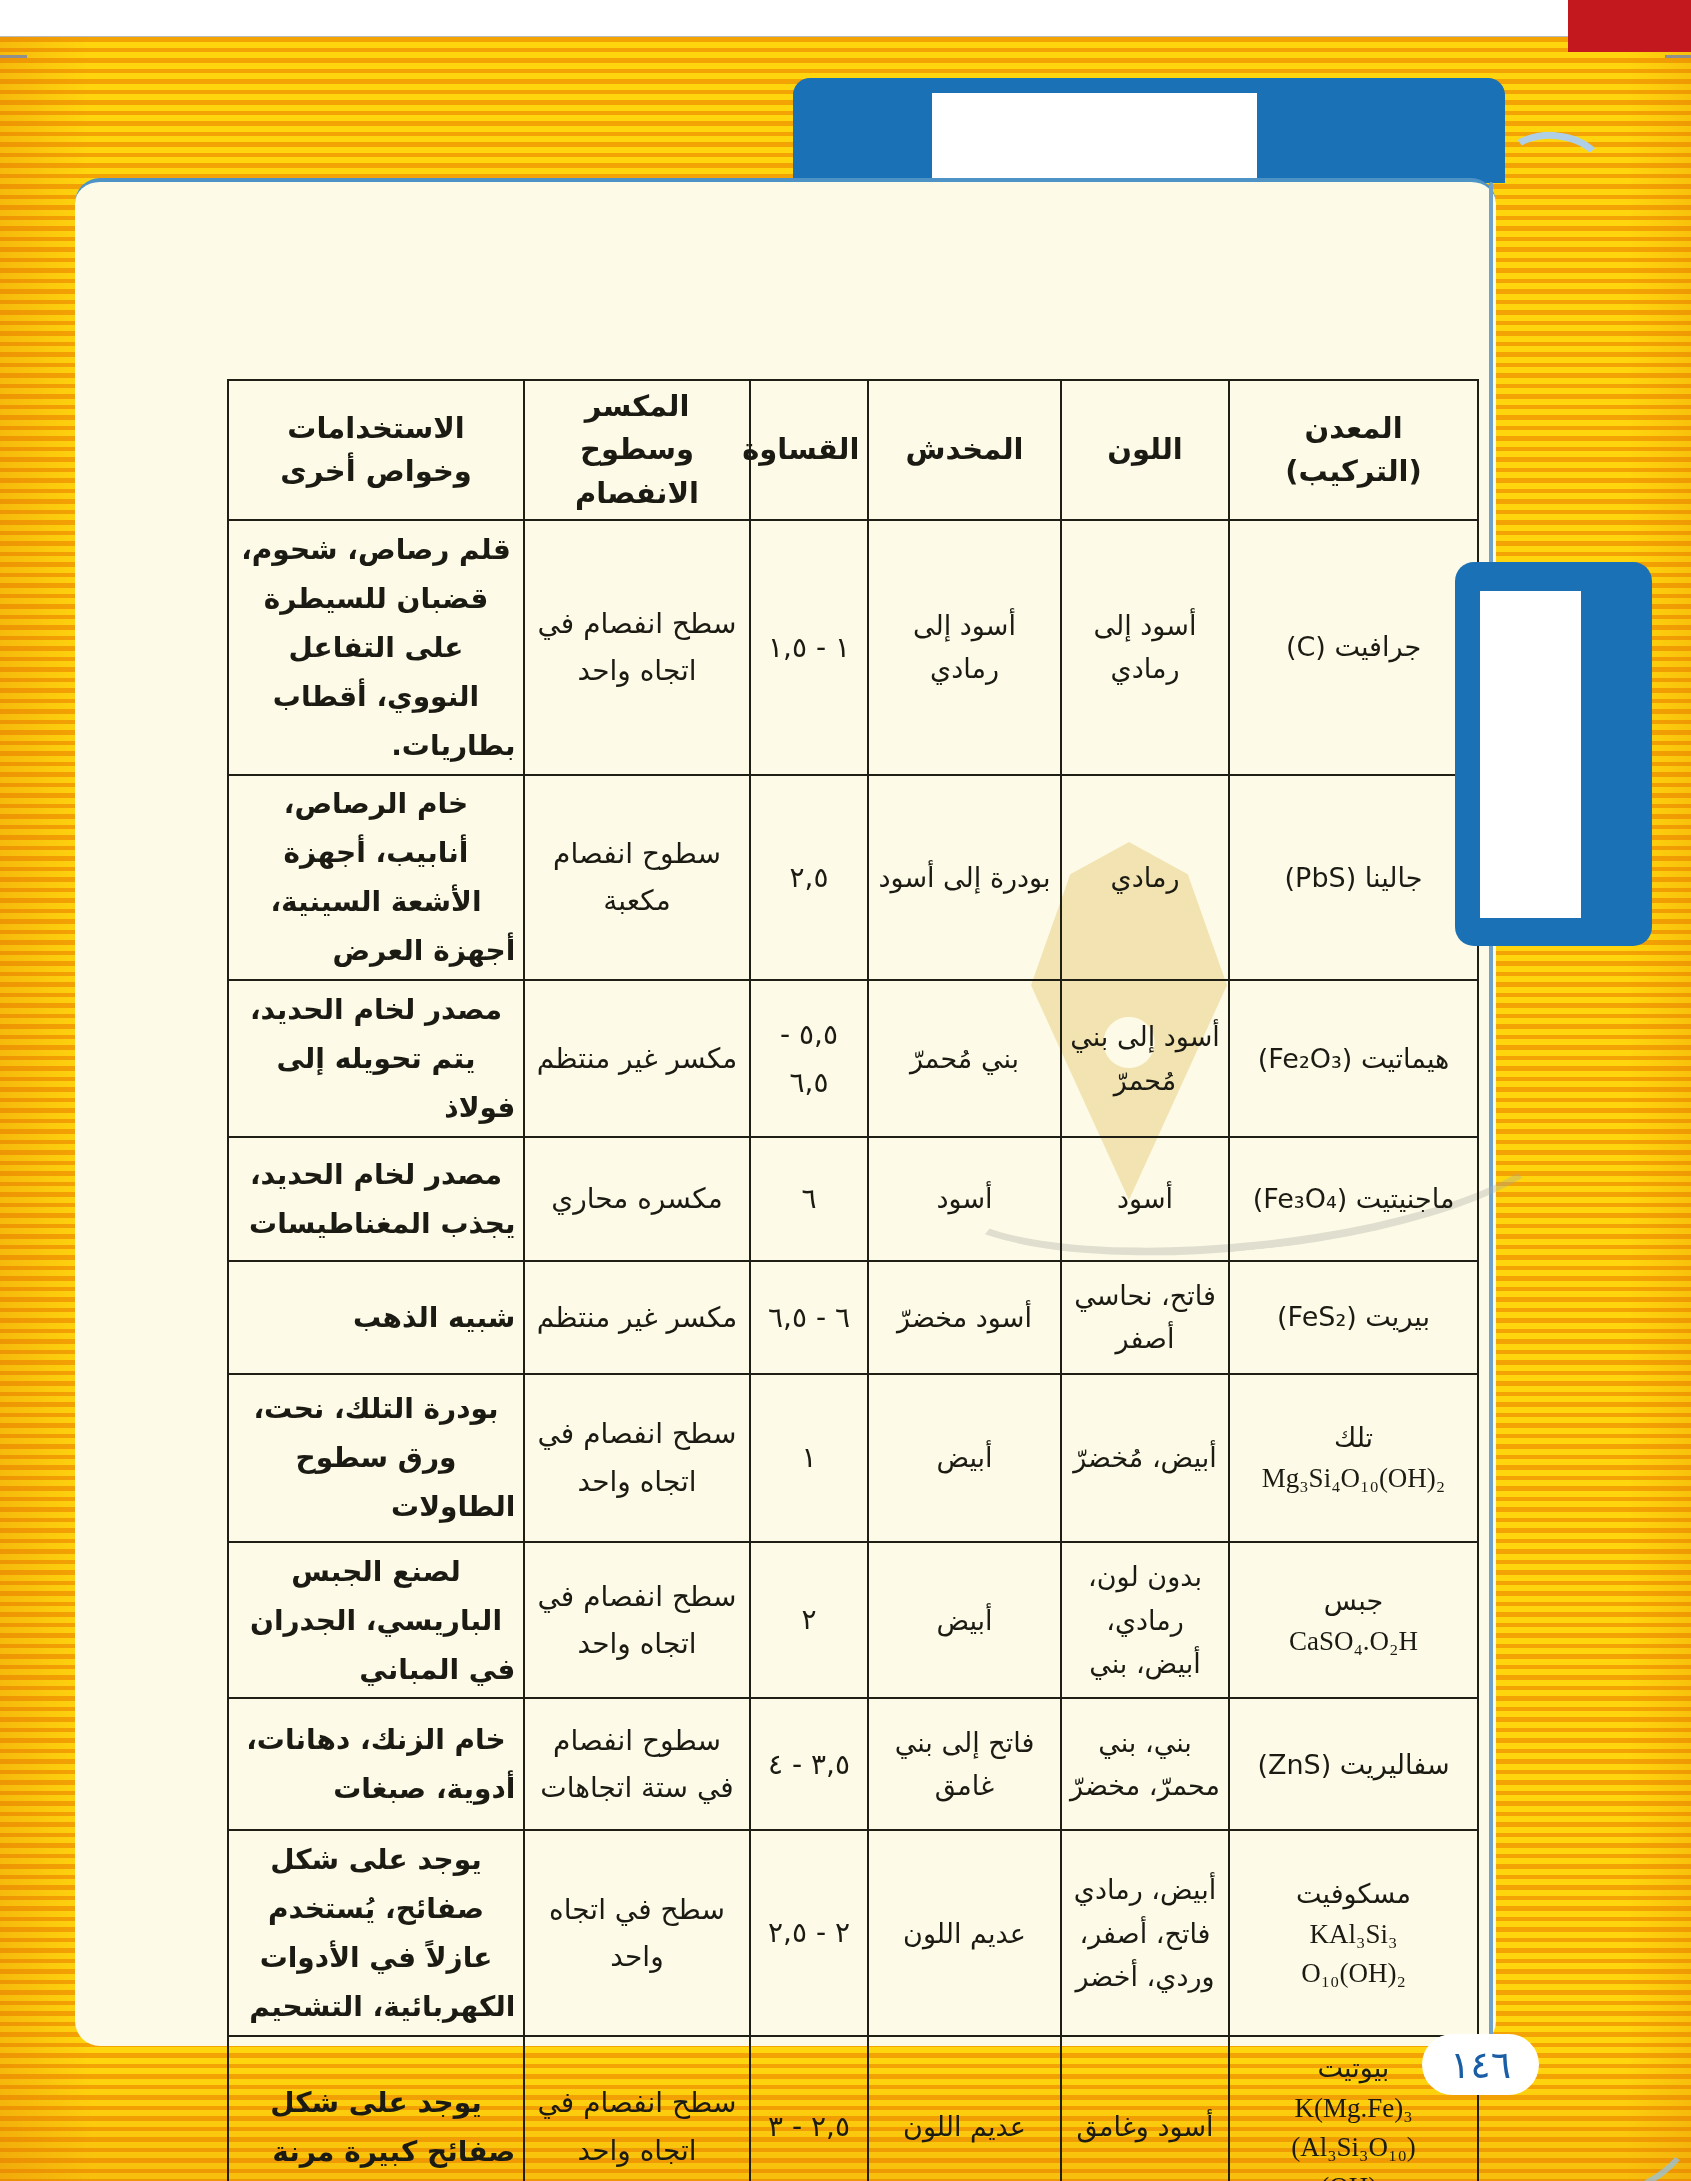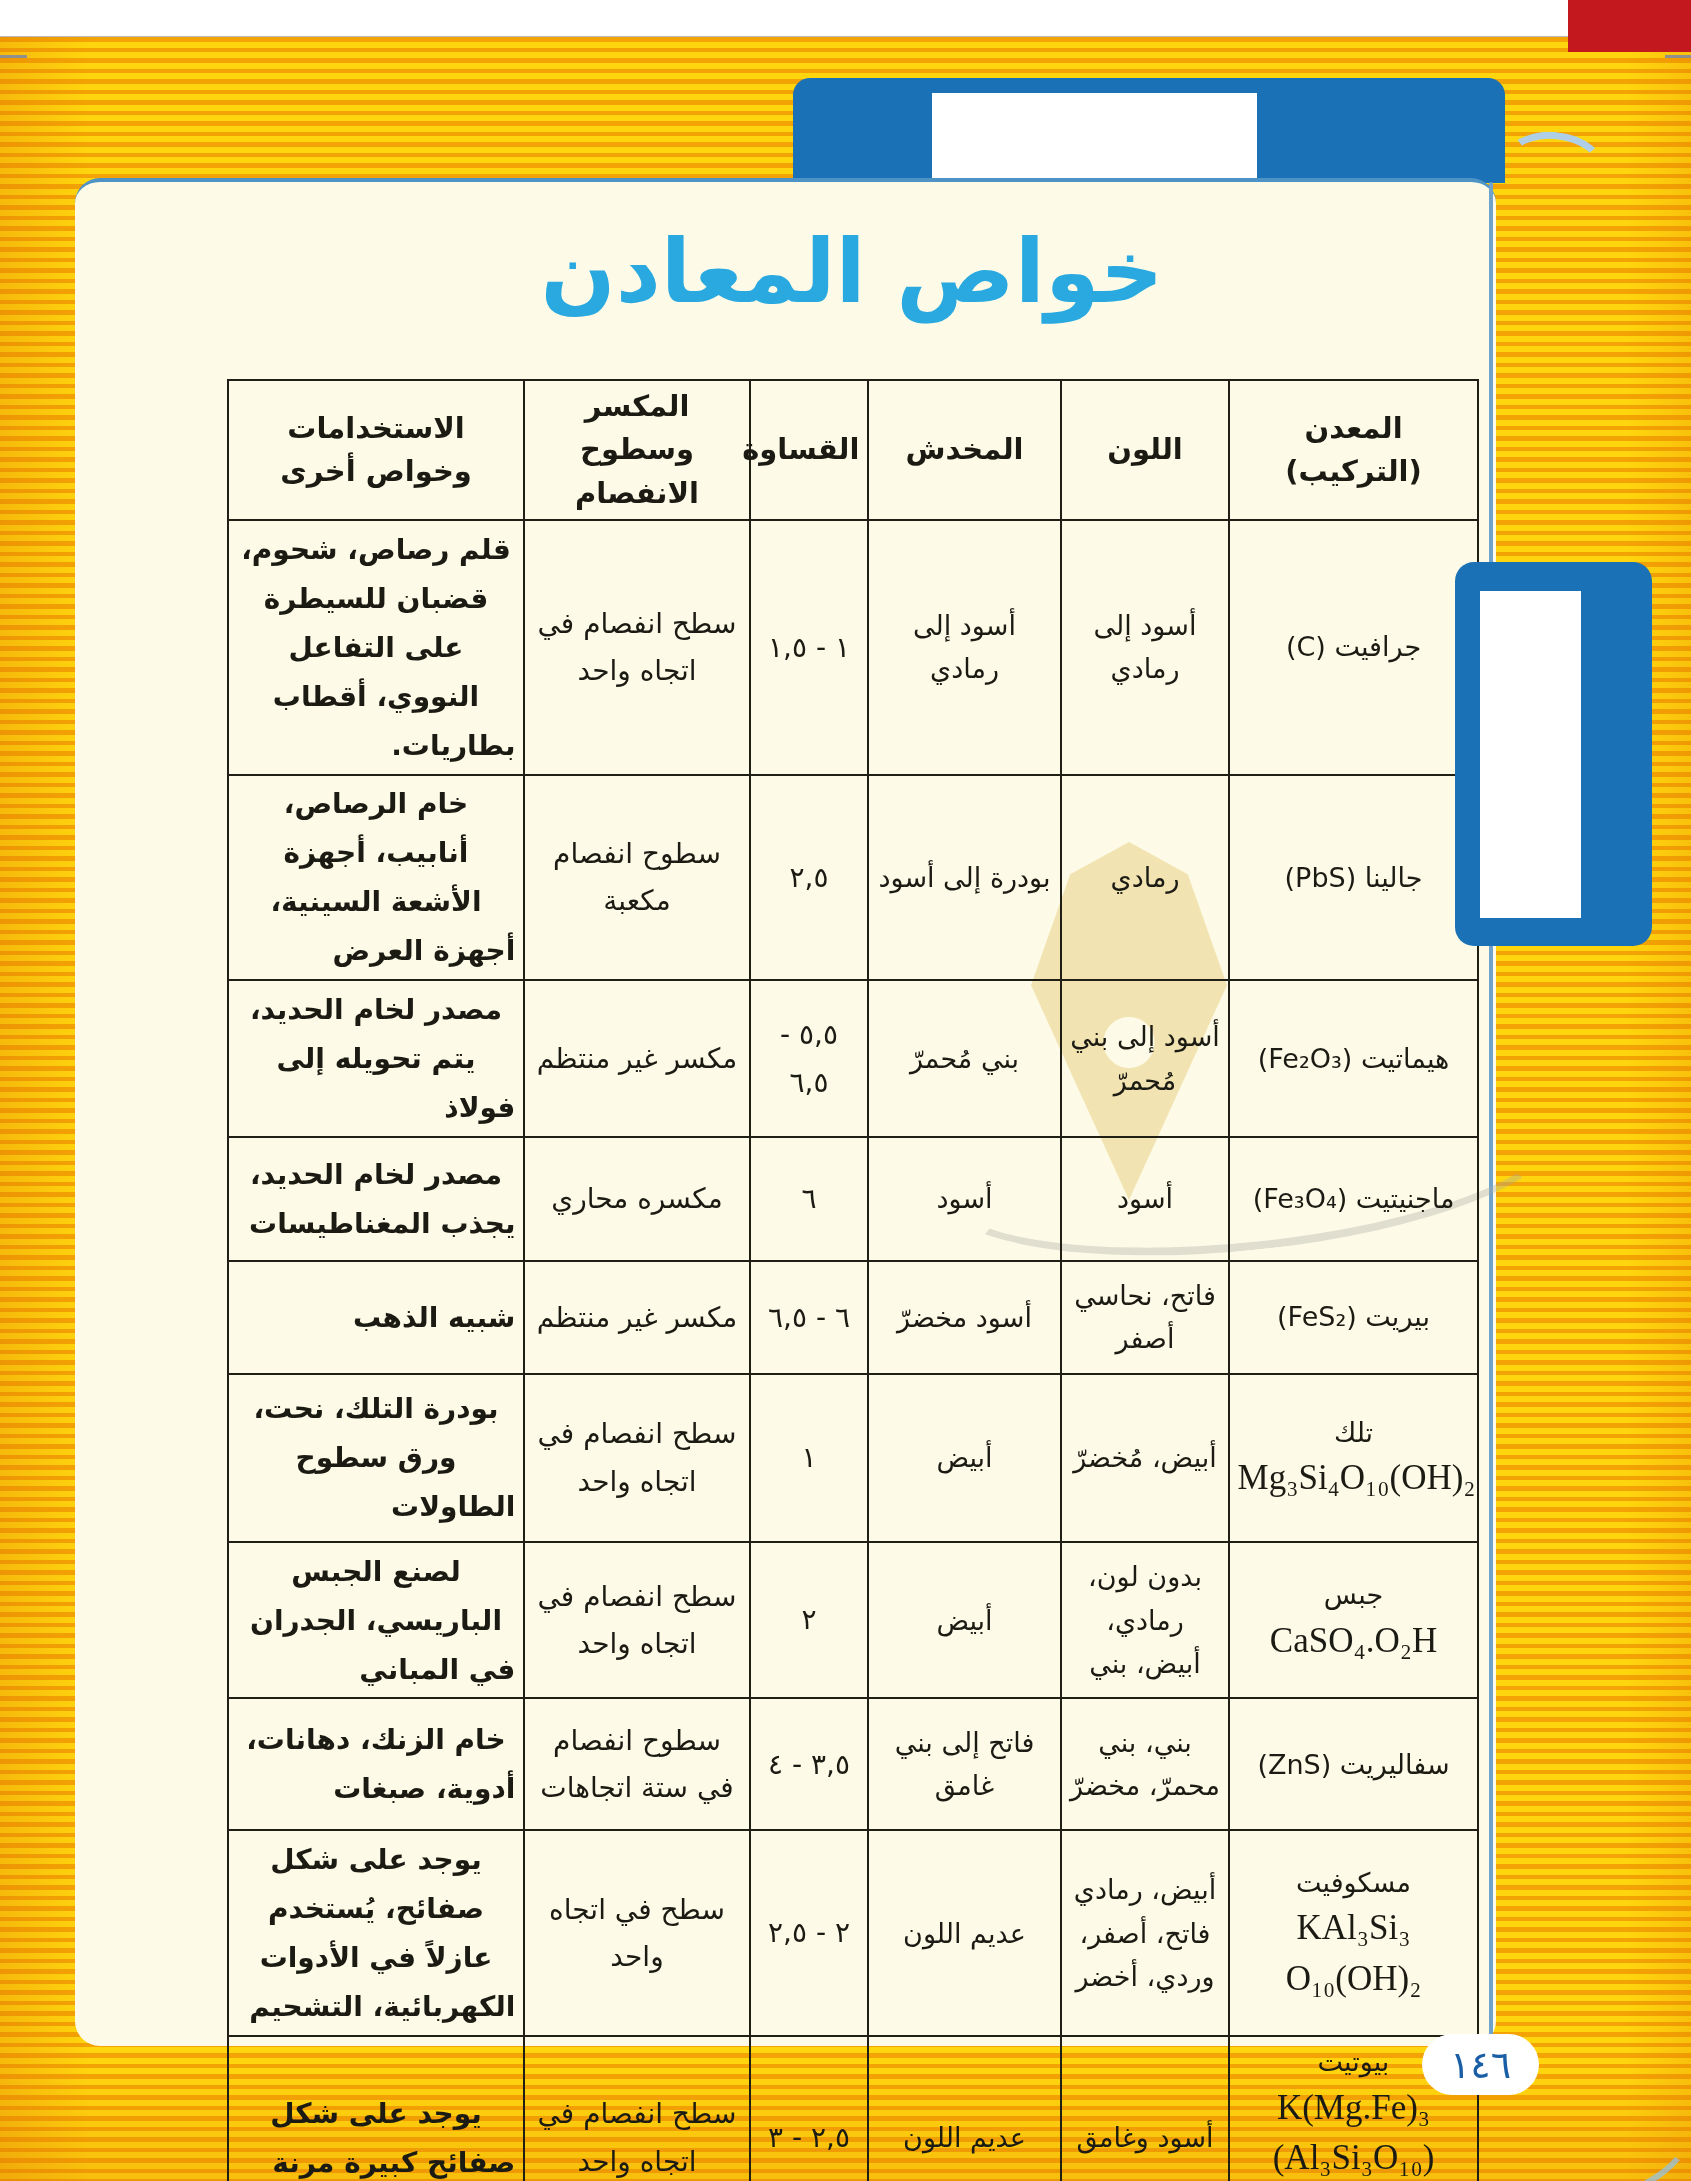--- a/index.html
+++ b/index.html
@@ -49,21 +49,21 @@
     border-collapse:collapse;table-layout:fixed;direction:rtl;color:#1b1b14;}
   .minerals th,.minerals td{border:2.9px solid #201f16;vertical-align:middle;text-align:center;padding:3.8px 7.6px;background:transparent;}
   .minerals thead tr{height:115px;}
   .minerals th{font-size:29px;font-weight:bold;line-height:1.5;}
   .cell-mineral{font-size:27px;line-height:1.55;}
   .cell-color{font-size:27px;line-height:1.6;}
   .cell-streak{font-size:27px;line-height:1.6;}
   .cell-hardness{font-size:28px;line-height:1.7;}
   .cell-fracture{font-size:28px;line-height:1.7;}
   .cell-uses{font-size:28px;font-weight:bold;line-height:1.75;text-align:justify;text-align-last:right;padding:7.6px 15.3px;}
-  .formula{font-family:"Liberation Serif","DejaVu Serif",serif;font-size:35px;line-height:1.45;direction:ltr;}
+  .formula{font-family:"Liberation Serif","DejaVu Serif",serif;font-size:27px;line-height:1.45;direction:ltr;}
 
   .page-num{position:absolute;left:1422px;top:2034px;width:117px;height:61px;background:#ffffff;border-radius:31px;
     display:flex;align-items:center;justify-content:center;font-size:38px;font-weight:normal;z-index:5;}
 </style>
 </head>
 <body>
 
 <div class="bg-shade"></div>
 
 <div class="top-strip"></div>
@@ -72,21 +72,20 @@
 <div class="corner-red" style="background: rgb(195, 25, 30);"></div>
 
 <div class="tab-top" style="background: rgb(27, 113, 181);">
   <div class="tab-top-inner"></div>
 </div>
 <div class="tab-curl"></div>
 
 <div class="page">
   <div class="page-right-line"></div>
 
-  <div class="doc-title" style="color: rgb(41, 169, 224);">خواص المعادن</div>
 
   <div class="wm-pen"></div>
   <div class="wm-swoosh"></div>
 
   <table class="minerals">
     <colgroup>
       <col style="width:249px">
         <col style="width:168px">
         <col style="width:193px">
       <col style="width:118px">

